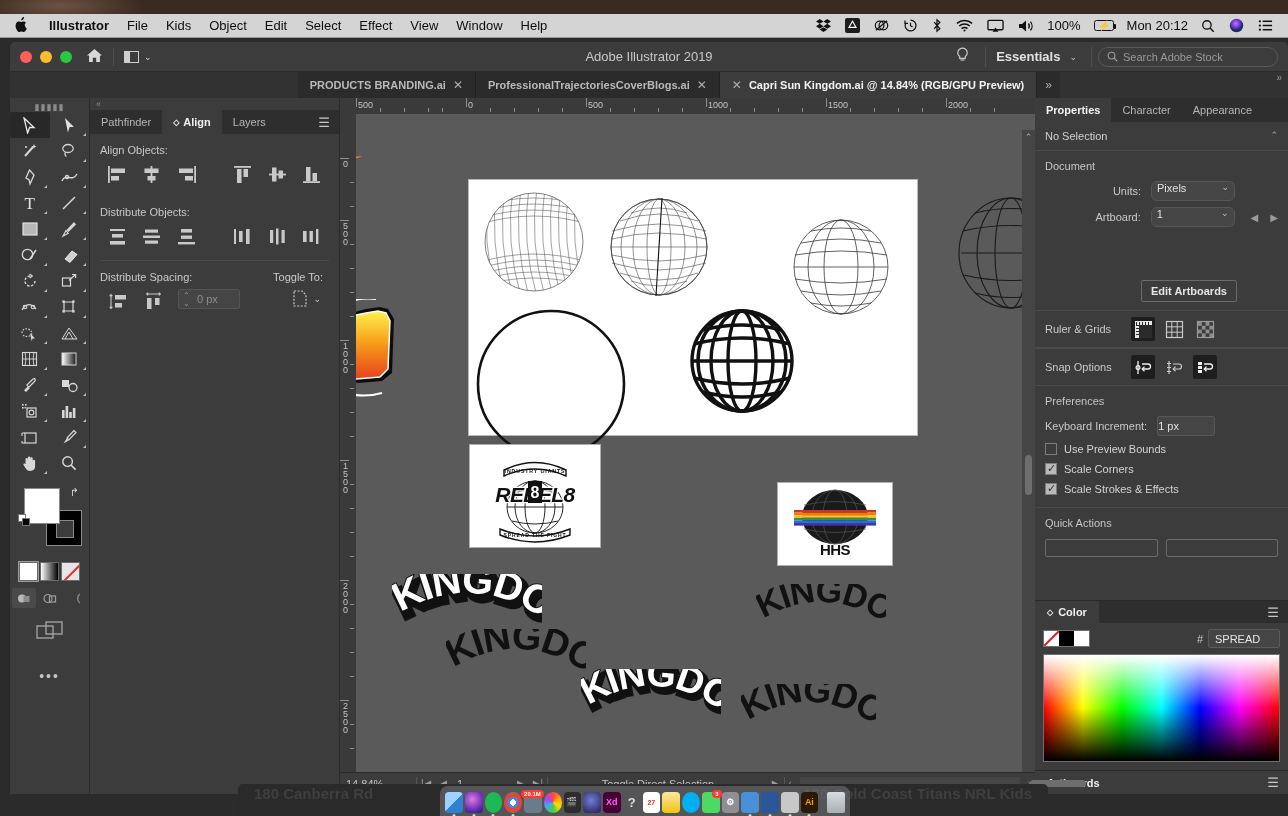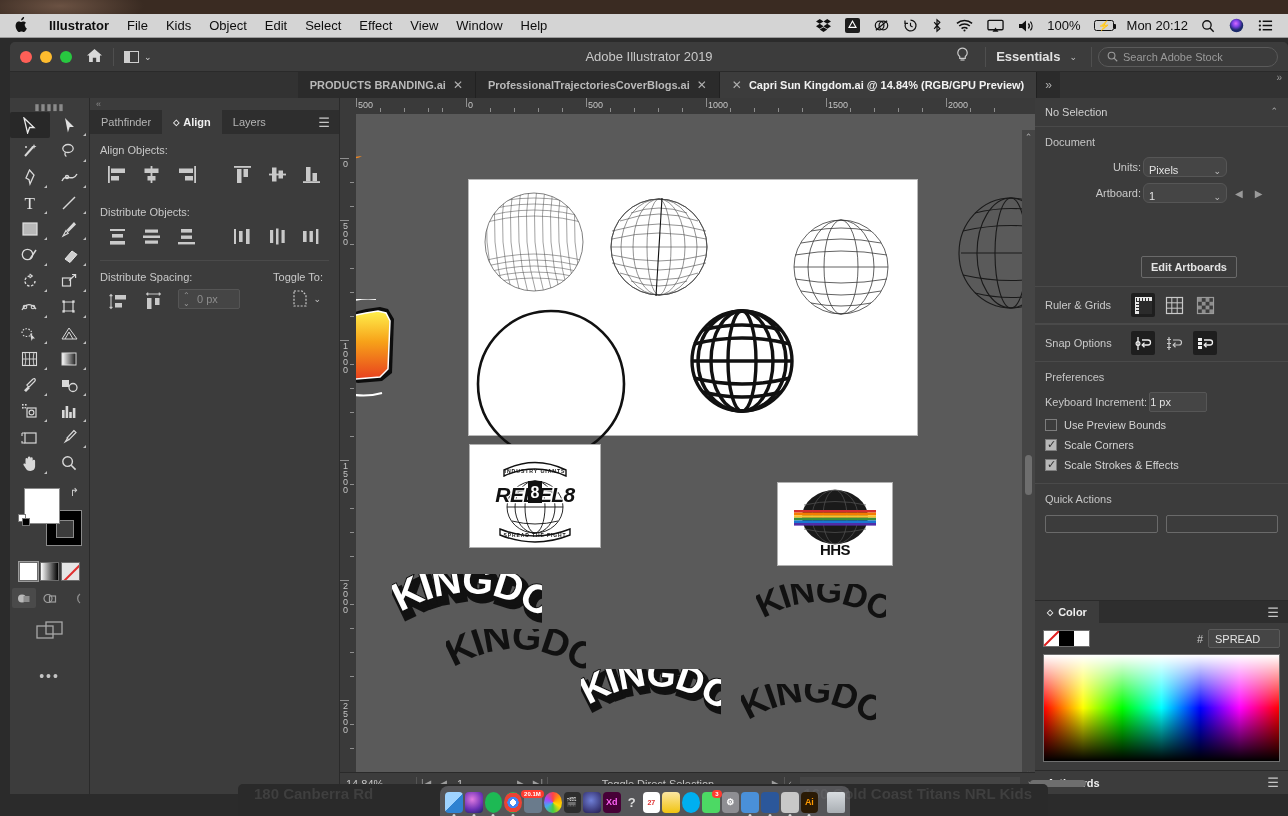--- a/index.html
+++ b/index.html
@@ -194,24 +194,24 @@
 
   
   .rightpanel { width: 253px; background: #3c3c3c; display:flex; flex-direction:column; }
   .rp-tabs { display:flex; height:24px; background:#2e2e2e; }
   .rp-tab { padding:0 11px; font-size:11px; color:#b5b5b5; display:flex; align-items:center; }
   .rp-tab.active { background:#3c3c3c; color:#f2f2f2; font-weight:bold; }
   .rp-nosel { padding:8px 10px 8px 10px; color:#d0d0d0; font-size:11px; display:flex; }
   .rp-scroll-ind { margin-left:auto; color:#aaa; font-size:9px; }
   .rp-div { height:1px; background:#4a4a4a; }
   .rp-sect-title { color:#c5c5c5; font-size:11px; padding:9px 10px 6px 10px; }
-  .rp-line { display:flex; align-items:center; padding:3px 10px; gap:2px; }
+  .rp-line { display:flex; align-items:center; padding:3px 10px; gap:10px; }
   .rp-lbl { color:#c9c9c9; font-size:11px; text-align:right; }
   .rp-select { height:20px; background:#454545; border:1px solid #565656; border-radius:6px;
-      display:flex; align-items:flex-end; justify-content:space-between; padding:0 5px; color:#e2e2e2; font-size:11px; }
+      display:flex; align-items:flex-start; justify-content:space-between; padding:0 5px; color:#e2e2e2; font-size:11px; }
   .rp-field { height:20px; background:#454545; border:1px solid #565656; border-radius:2px;
       display:flex; align-items:center; padding:0 0; color:#e2e2e2; font-size:11px; }
   .rp-arrows { display:flex; gap:12px; margin-left:6px; color:#9a9a9a; font-size:10px; }
   .rp-btn { height:22px; border:1px solid #6a6a6a; border-radius:2px; color:#e4e4e4; font-size:11px;
       display:flex; align-items:center; justify-content:center; font-weight:bold; background:#3c3c3c;margin-top:44px;}
   .rp-iconrow { display:flex; align-items:center; padding:6px 10px; }
   .rp-iconrow .lbl { color:#c9c9c9; font-size:11px; width:86px; }
   .rp-ico { width:24px; height:24px; margin-right:7px; display:flex; align-items:center; justify-content:center;
       border-radius:2px; color:#d5d5d5; }
   .rp-ico.on { background:#1e1e1e; }
@@ -1186,20 +1186,31 @@
           <div class="sb-sep"></div>
           <div class="sb-nav">‹</div>
           <div class="sb-hsb">
             <div class="thumb"></div>
           </div>
           <div class="sb-nav">›</div>
         </div>
       </div>
 
       <div class="rightpanel">
+        <div class="rp-tabs">
+          <div class="rp-tab active">
+            <span>Properties</span>
+          </div>
+          <div class="rp-tab">
+            <span>Character</span>
+          </div>
+          <div class="rp-tab">
+            <span>Appearance</span>
+          </div>
+        </div>
 
         <div class="rp-nosel">
           <span>No Selection</span>
           <span class="rp-scroll-ind">⌃</span>
         </div>
         <div class="rp-div"></div>
 
         <div class="rp-sect-title">Document</div>
 
         <div class="rp-line">

